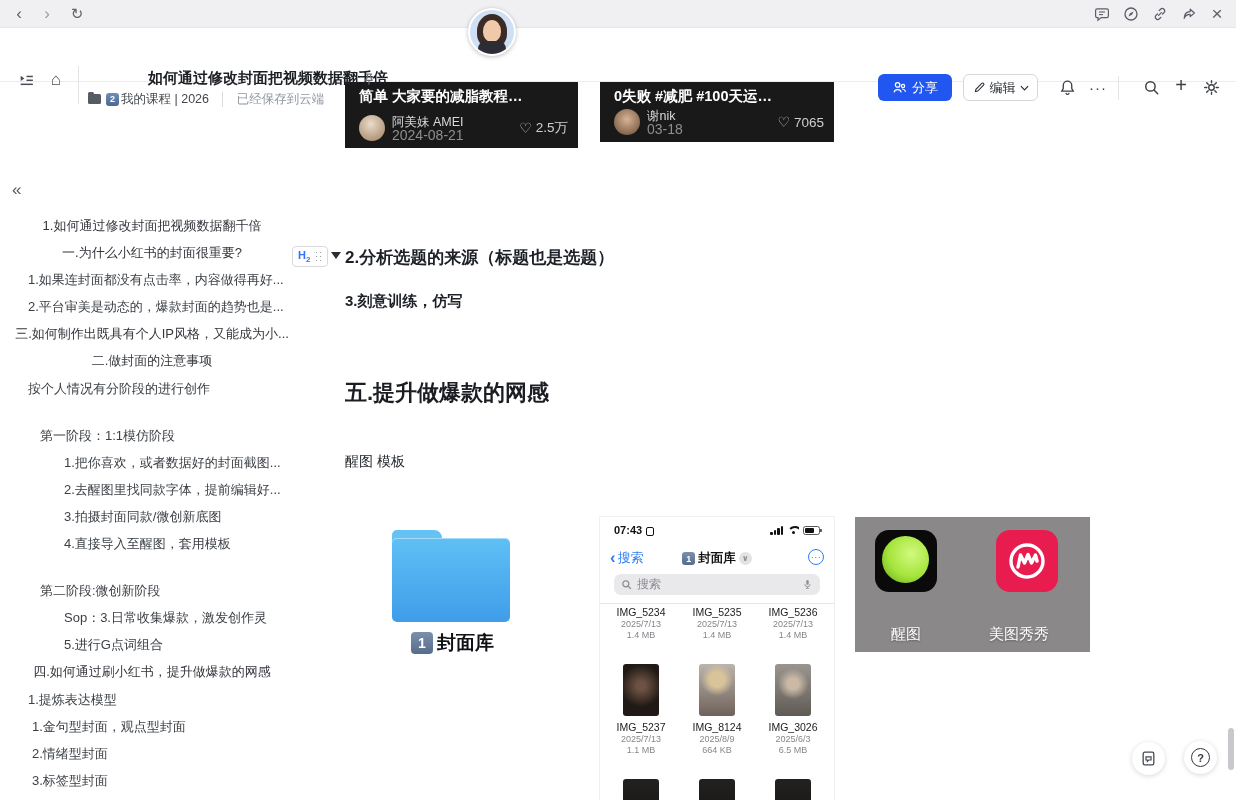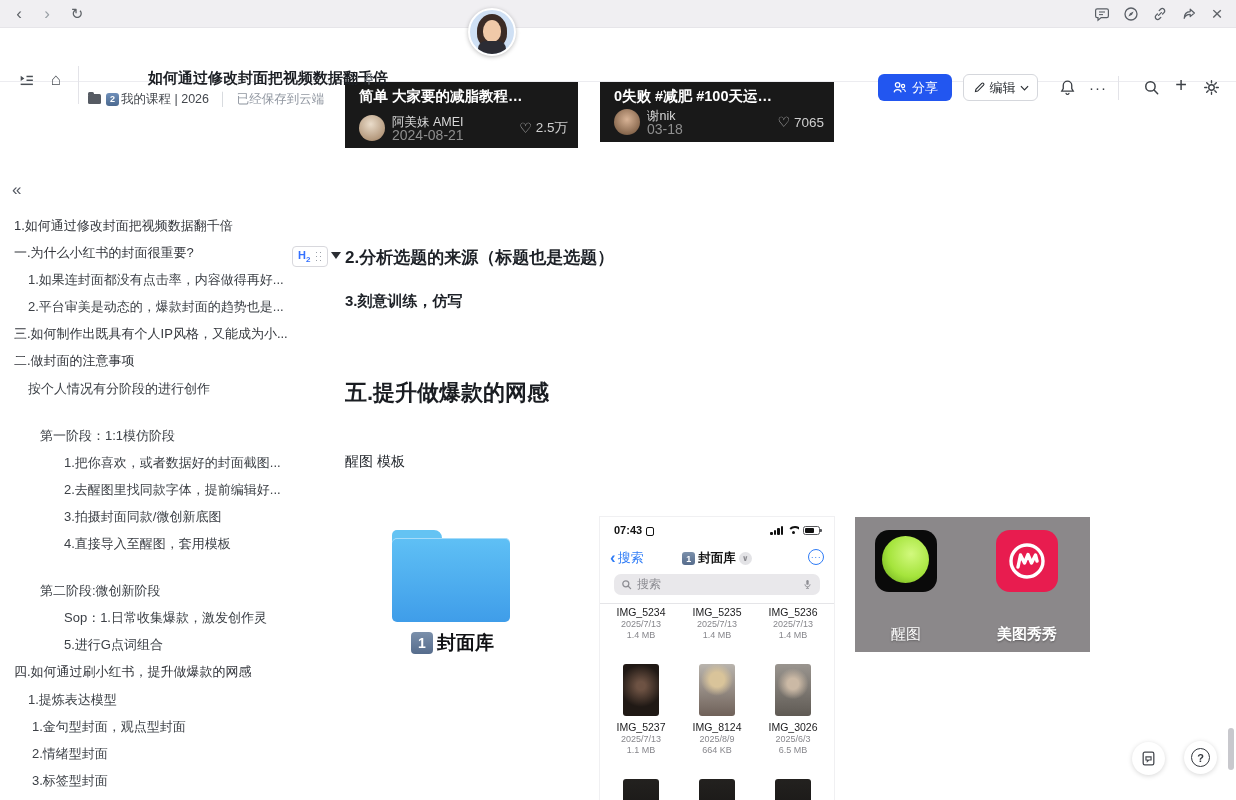--- a/index.html
+++ b/index.html
@@ -64,21 +64,21 @@
   #settings-btn { left:1200px; top:48px; width:22px; height:22px; }
 
   
   #sidebar { position:absolute; left:0; top:82px; width:290px; height:718px;
     background:#fff; overflow:hidden; }
   #collapse-btn { position:absolute; left:12px; top:98px; font-size:17px; color:#545962;
     cursor:pointer; }
   #toc { position:absolute; left:0; top:130px; width:290px; }
   .toc-item { height:27.1px; line-height:27.1px; font-size:13px; color:#3c4046;
     white-space:nowrap; overflow:hidden; cursor:pointer; }
-  .toc-item.lv0 { padding-left:14px; color:#33363c; }
+  .toc-item.lv0 { padding-left:14px; color:#33363c;text-align:center; }
   .toc-item.lv1 { padding-left:28px; }
   .toc-item.lv2 { padding-left:40px;margin-top:20px; }
   .toc-item.lv3 { padding-left:32px; }
   .toc-item.lv4 { padding-left:64px; }
   .toc-item.active { color:#3370ff; }
 
   
   #main { position:absolute; left:290px; top:82px; width:946px; height:718px;
     background:#fff; }
 
@@ -201,21 +201,21 @@
   .app-icon { position:absolute; top:13px; width:62px; height:62px; border-radius:14px;
     cursor:pointer; }
   #app-xingtu { left:20px; background:#0a0a0a; }
   #app-xingtu .blob { position:absolute; left:7px; top:6px; width:47px; height:47px;
     border-radius:50%; background:radial-gradient(circle at 62% 38%,#d2f97e,#a5e43c 55%,#79b822 85%,rgba(60,110,10,0)); filter:blur(.4px); }
   #app-meitu { left:141px; background:#e81c4f; display:flex; align-items:center;
     justify-content:center; }
   .app-label { position:absolute; top:108px; width:120px; text-align:center; color:#fff;
     font-size:15px; text-shadow:0 1px 2px rgba(0,0,0,.35); }
   #label-xingtu { left:-9px; }
-  #label-meitu { left:112px;font-weight:bold; }
+  #label-meitu { left:104px; }
 
   
   .float-btn { position:absolute; width:33px; height:33px; border-radius:50%;
     background:#fff; box-shadow:0 1px 5px rgba(0,0,0,.16); display:flex;
     align-items:center; justify-content:center; cursor:pointer; z-index:50; }
   #fb-feedback { left:1132px; top:742px; }
   #fb-help { left:1184px; top:741px; }
   #fb-help .qcircle { width:19px; height:19px; border:1.6px solid #34383e;
     border-radius:50%; color:#34383e; font-size:11px; font-weight:bold; display:flex;
     align-items:center; justify-content:center; }
@@ -342,21 +342,21 @@
     <div class="toc-item lv1">2.平台审美是动态的，爆款封面的趋势也是...</div>
     <div class="toc-item lv0">三.如何制作出既具有个人IP风格，又能成为小...</div>
     <div class="toc-item lv0">二.做封面的注意事项</div>
     <div class="toc-item lv1">按个人情况有分阶段的进行创作</div>
     <div class="toc-item lv2">第一阶段：1:1模仿阶段</div>
     <div class="toc-item lv4">1.把你喜欢，或者数据好的封面截图...</div>
     <div class="toc-item lv4">2.去醒图里找同款字体，提前编辑好...</div>
     <div class="toc-item lv4">3.拍摄封面同款/微创新底图</div>
     <div class="toc-item lv4">4.直接导入至醒图，套用模板</div>
     <div class="toc-item lv2">第二阶段:微创新阶段</div>
-    <div class="toc-item lv4">Sop：1.日常收集爆款，激发创作灵</div>
+    <div class="toc-item lv4">Sop：3.日常收集爆款，激发创作灵</div>
     <div class="toc-item lv4">5.进行G点词组合</div>
     <div class="toc-item lv0">四.如何通过刷小红书，提升做爆款的网感</div>
     <div class="toc-item lv1">1.提炼表达模型</div>
     <div class="toc-item lv3">1.金句型封面，观点型封面</div>
     <div class="toc-item lv3">2.情绪型封面</div>
     <div class="toc-item lv3">3.标签型封面</div>
     <div class="toc-item lv3 active">4.对比型</div>
 
   </div>
 </div>

